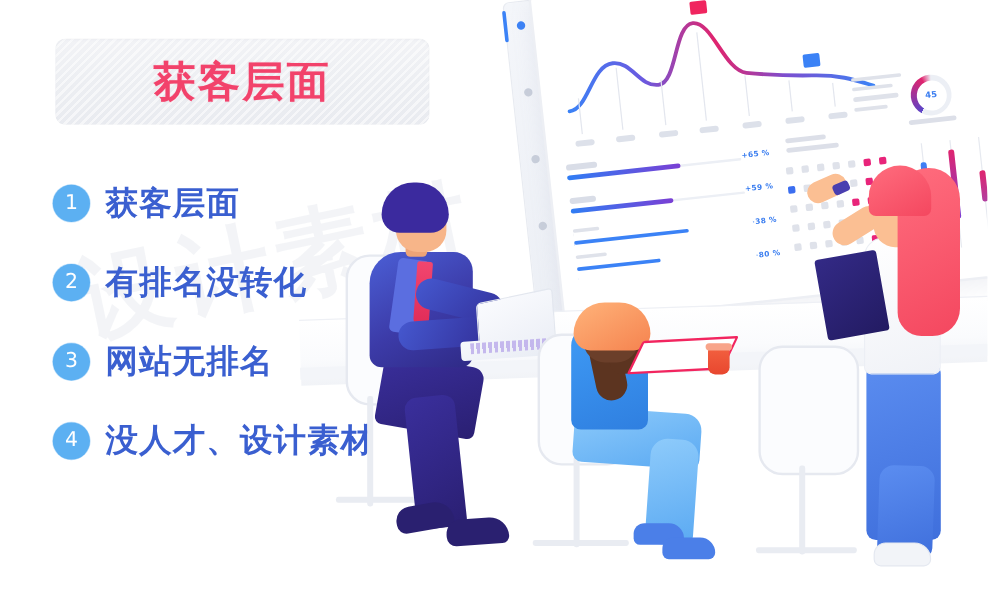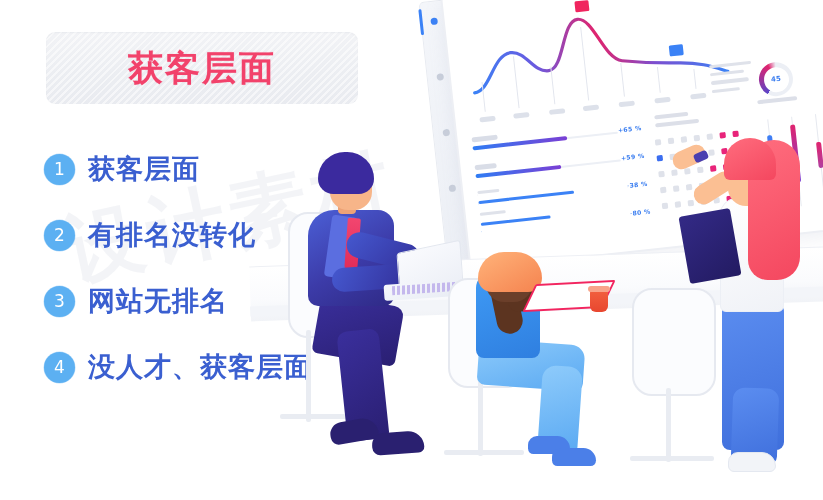--- a/index.html
+++ b/index.html
@@ -205,21 +205,21 @@
     <div class="bullet-row">
       <div class="badge">2</div>
       <div class="bullet-label">有排名没转化</div>
     </div>
     <div class="bullet-row">
       <div class="badge">3</div>
       <div class="bullet-label">网站无排名</div>
     </div>
     <div class="bullet-row">
       <div class="badge">4</div>
-      <div class="bullet-label">没人才、获客层面</div>
+      <div class="bullet-label">没人才、设计素材</div>
     </div>
   </div>
 
   <div class="scene">
 
     <div class="board-wrap">
 
       <div class="board-rail">
         <div class="rail-bar"></div>
         <div class="rail-dot active" style="top:16px"></div>

